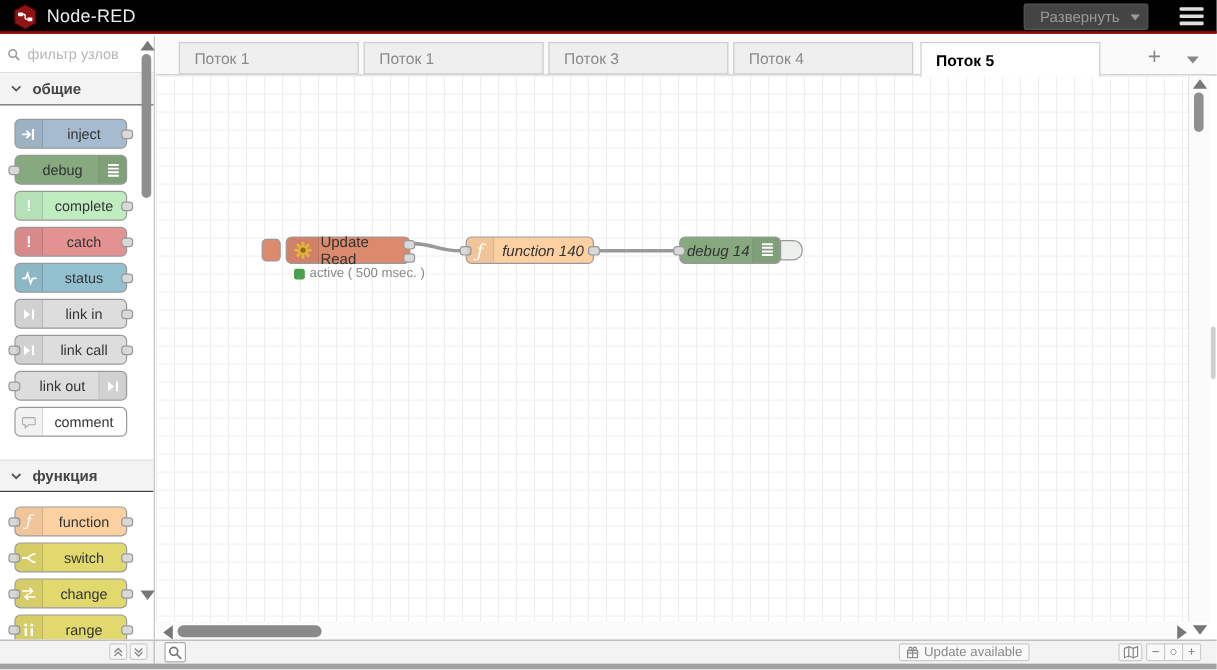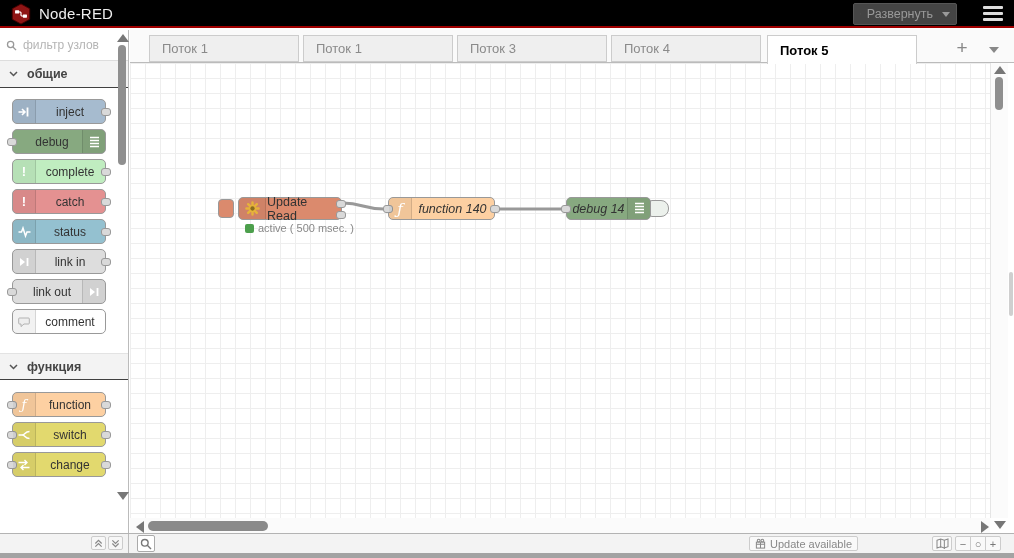--- a/index.html
+++ b/index.html
@@ -202,20 +202,31 @@
     <div class="pnode c-link icon-left">
       <span class="icon-box left">
           <svg width="11" height="12" viewBox="0 0 11 12">
             <path d="M1 2v8l5-4z" fill="#fff"></path>
             <path d="M8.5 2v8" stroke="#fff" stroke-width="1.8"></path>
           </svg>
         </span>
       <span class="lbl">link in</span>
       <span class="port pr"></span>
     </div>
+    <div class="pnode c-link icon-left">
+      <span class="port pl"></span>
+      <span class="icon-box left">
+          <svg width="11" height="12" viewBox="0 0 11 12">
+            <path d="M1 2v8l5-4z" fill="#fff"></path>
+            <path d="M8.5 2v8" stroke="#fff" stroke-width="1.8"></path>
+          </svg>
+        </span>
+      <span class="lbl">link call</span>
+      <span class="port pr"></span>
+    </div>
     <div class="pnode c-link icon-right">
       <span class="port pl"></span>
       <span class="lbl">link out</span>
       <span class="icon-box right">
           <svg width="11" height="12" viewBox="0 0 11 12">
             <path d="M1 2v8l5-4z" fill="#fff"></path>
             <path d="M8.5 2v8" stroke="#fff" stroke-width="1.8"></path>
           </svg>
         </span>
     </div>
@@ -255,20 +266,32 @@
       <span class="port pr"></span>
     </div>
     <div class="pnode c-yellow icon-left">
       <span class="port pl"></span>
       <span class="icon-box left">
           <svg width="12" height="12" viewBox="0 0 12 12">
             <path d="M0.5 3.5h8M6.5 1l2.5 2.5L6.5 6M11.5 8.5h-8M5.5 6l-2.5 2.5L5.5 11" fill="none" stroke="#fff" stroke-width="1.4"></path>
           </svg>
         </span>
       <span class="lbl">change</span>
+      <span class="port pr"></span>
+    </div>
+    <div class="pnode c-yellow icon-left">
+      <span class="port pl"></span>
+      <span class="icon-box left">
+          <svg width="12" height="12" viewBox="0 0 12 12">
+            <path d="M3.5 4.5V11M8.5 4.5V11" stroke="#fff" stroke-width="2"></path>
+            <circle cx="3.5" cy="1.8" r="1.3" fill="#fff"></circle>
+            <circle cx="8.5" cy="1.8" r="1.3" fill="#fff"></circle>
+          </svg>
+        </span>
+      <span class="lbl">range</span>
       <span class="port pr"></span>
     </div>
   </div>
 </div>
 
 <div class="pal-tri-up"></div>
 <div class="pal-thumb"></div>
 <div class="pal-tri-down"></div>
 
 <div class="tabbar">

